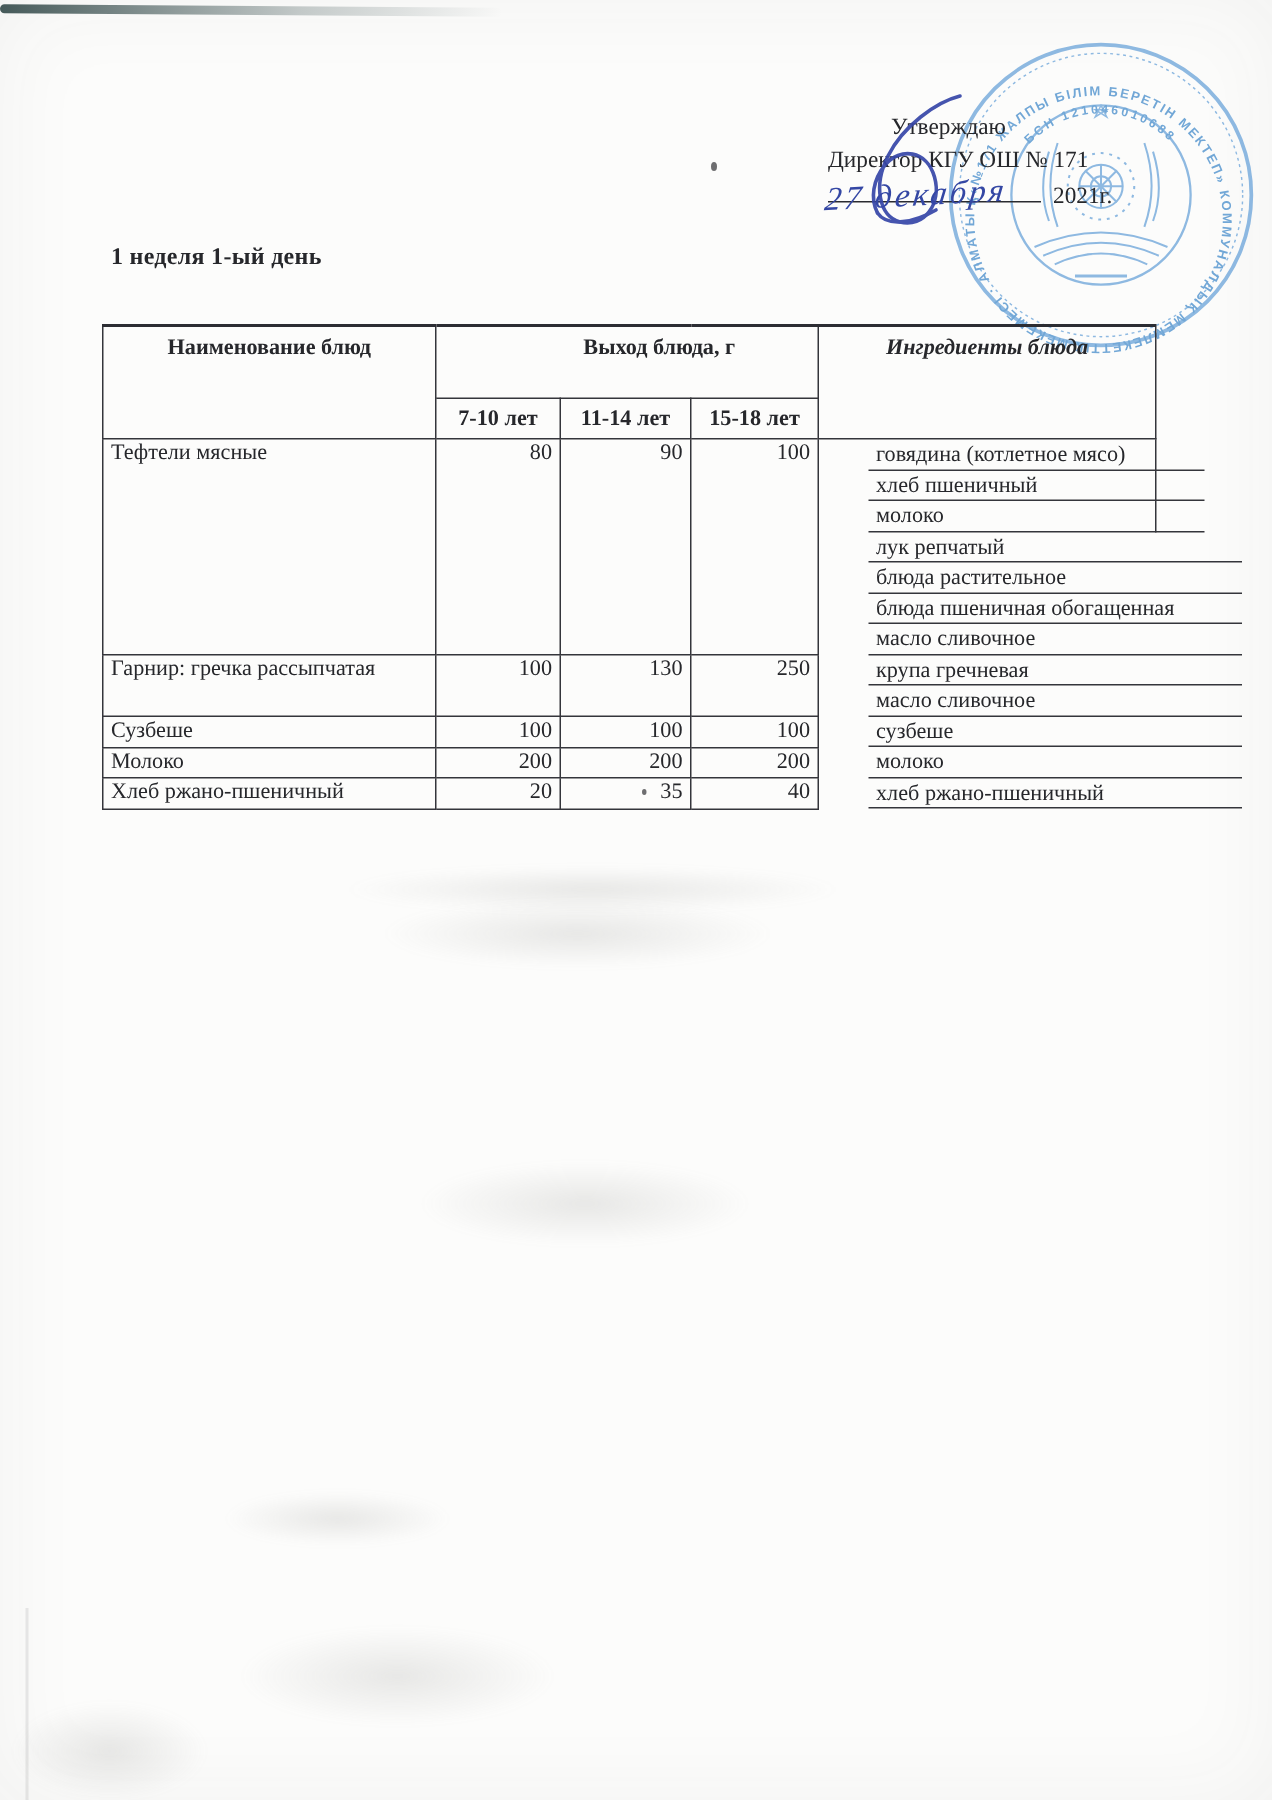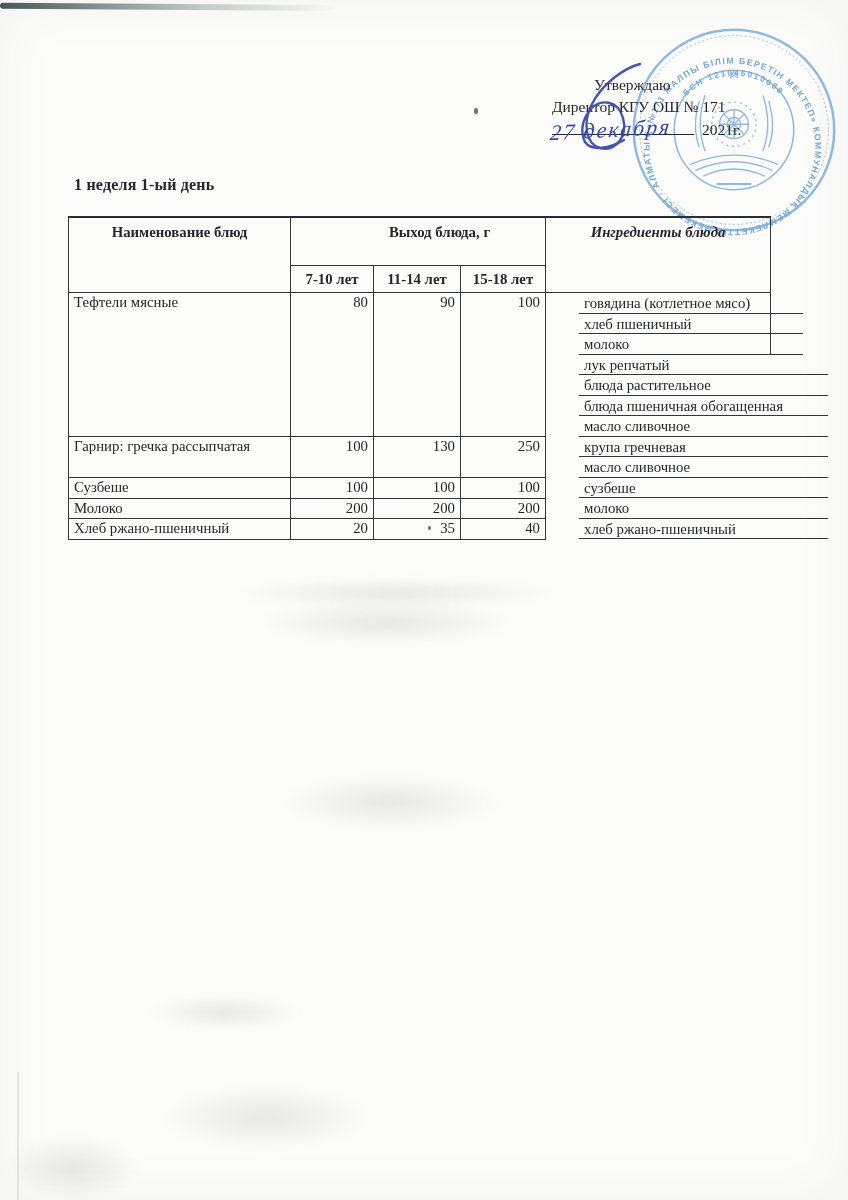--- a/index.html
+++ b/index.html
@@ -45,21 +45,21 @@
   .handwritten{
     position:absolute; left:-2px; bottom:-7px; white-space:nowrap;
     font-style:italic; font-size:22px; letter-spacing:2px;
     color:#3447a4; transform:rotate(-3deg) skewX(-10deg);
   }
   .signature-svg{position:absolute; left:544px; top:60px; z-index:4; pointer-events:none;}
   
   .stamp{position:absolute; left:628px; top:24px; z-index:2; opacity:.88; pointer-events:none;}
   
   .heading{
-    position:absolute; left:74px; top:176px; margin:0;
+    position:absolute; left:74px; top:163px; margin:0;
     font-size:16px; font-weight:bold; letter-spacing:.2px; z-index:3;
   }
   
   .menu-table{
     position:absolute; left:68px; top:216px; width:702px;
     border-collapse:collapse; table-layout:fixed;
     font-size:14.8px; z-index:3;
   }
   .menu-table th, .menu-table td{border:1.8px solid #34353b; padding:1px 5px;}
   .menu-table thead tr:first-child th{border-top:2.4px solid #2c2d33;}

